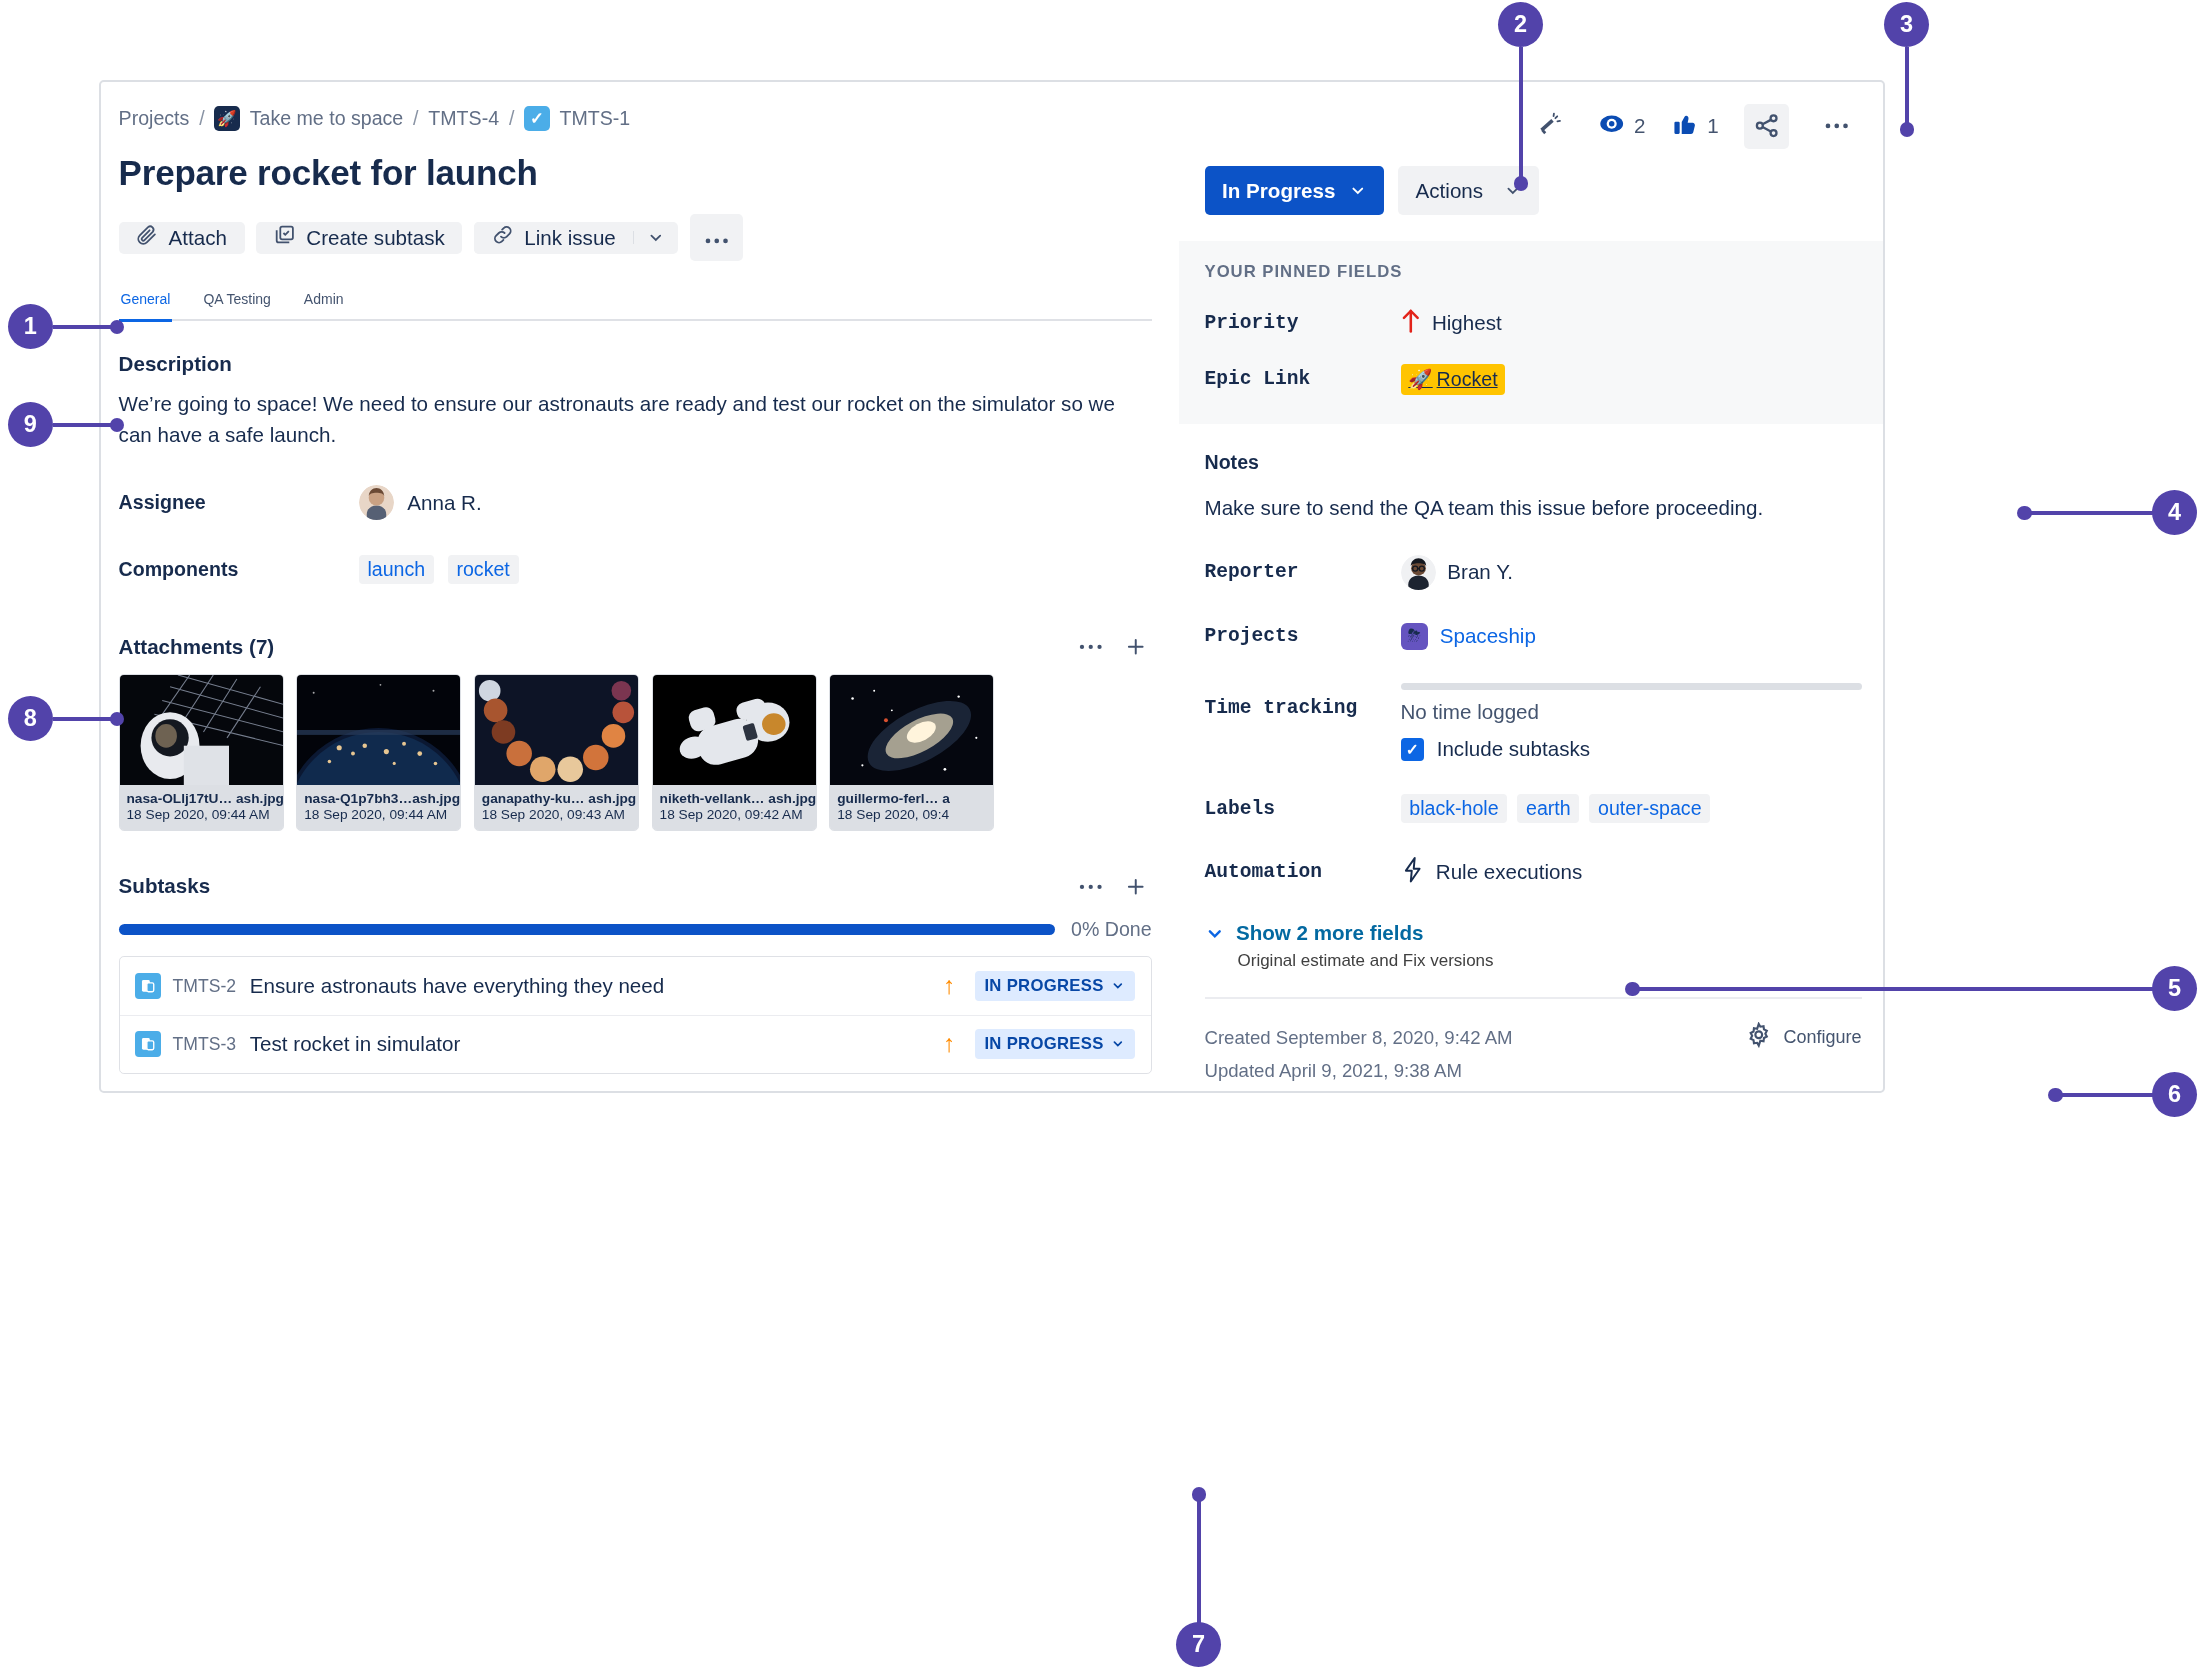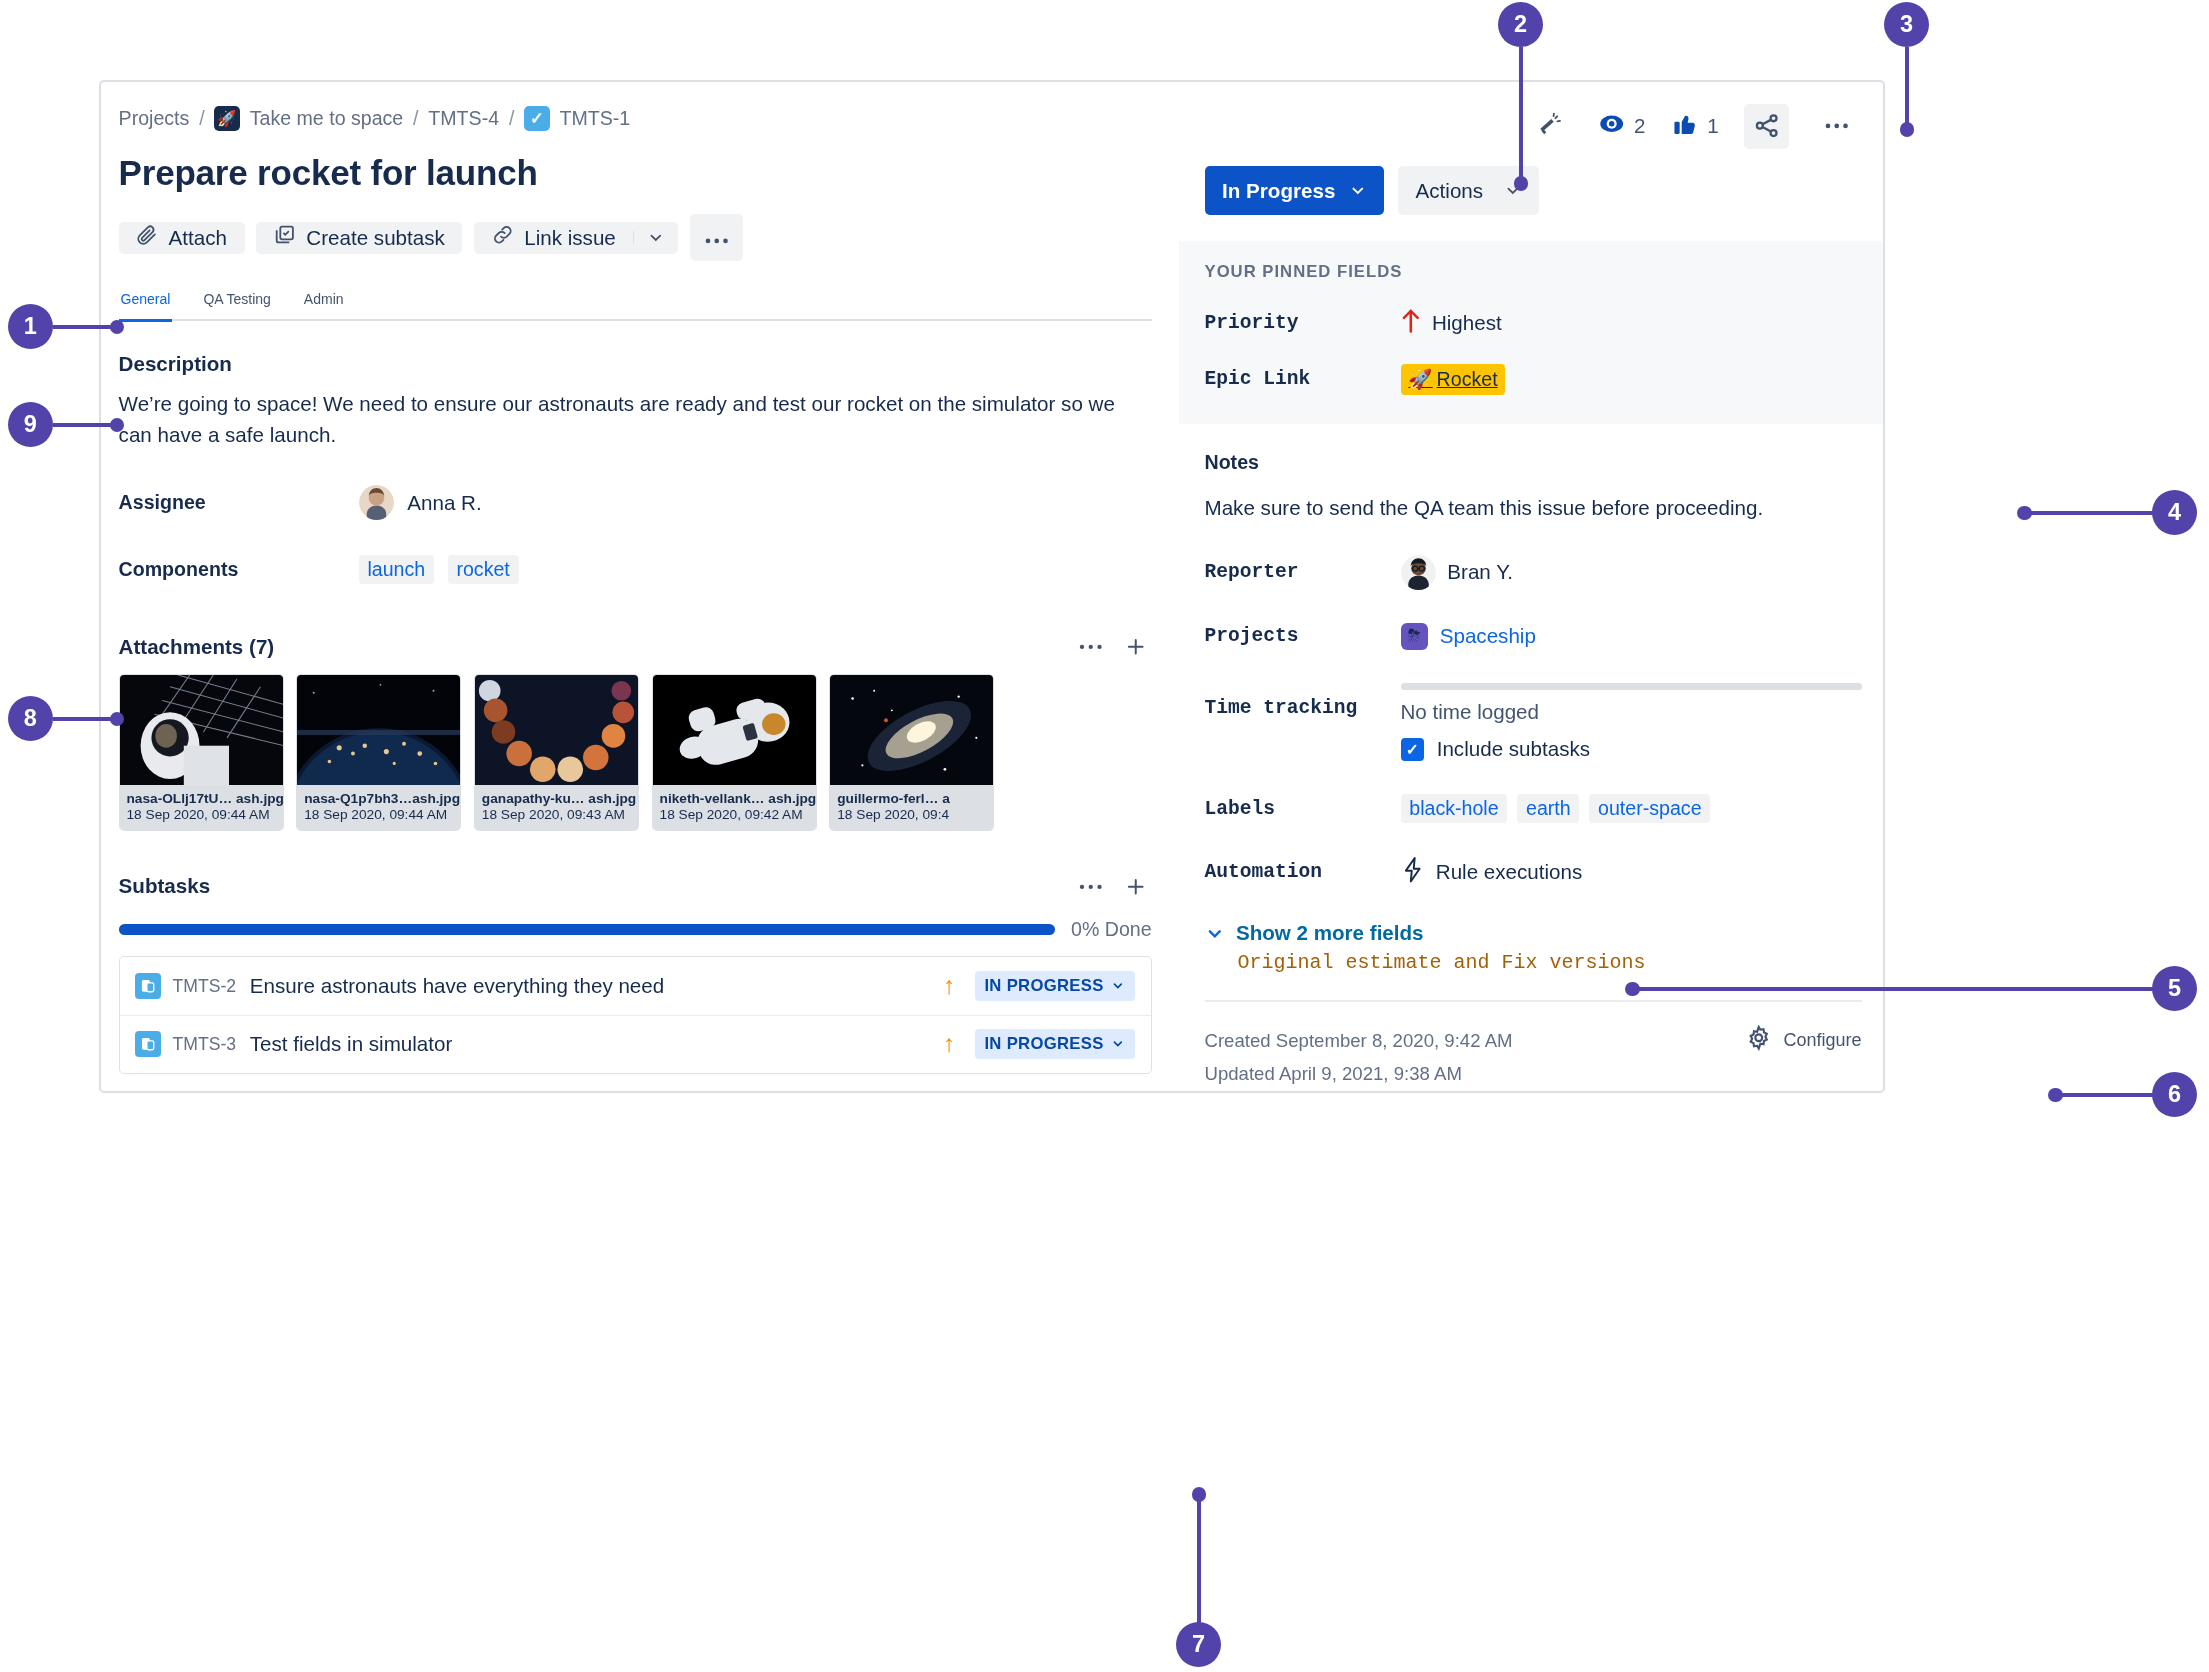--- a/index.html
+++ b/index.html
@@ -131,21 +131,21 @@
   .rfield .lbl { width: 196px; font-size: 19.6px; font-weight: 700; color: #172b4d; flex: 0 0 196px; font-family: Liberation Mono, monospace; }
   .rfield .val { font-size: 20.6px; color: #172b4d; display:flex; align-items:center; gap: 11.8px; flex-wrap: wrap; }
   .epic-chip { background: #ffc400; color: #172b4d; font-size: 19.6px; padding: 3.9px 7.8px; border-radius: 3.9px; text-decoration: underline; display:inline-flex; align-items:center; gap:3.9px; cursor:pointer; }
   .r-body { padding: 0 25.5px; }
   .notes-lbl { font-size: 19.6px; font-weight: 700; color: #172b4d; margin-top: 27.4px; }
   .notes-txt { font-size: 20.6px; color: #172b4d; margin-top: 21.6px; }
   .link-blue { color: #0c66e4; cursor: pointer; }
   .tt-bar { height: 6.9px; background: #dcdfe4; border-radius: 3.9px; width: 100%; }
   .chk { width: 23.5px; height: 23.5px; border-radius: 3.9px; background: #0c66e4; color: #fff; display:inline-flex; align-items:center; justify-content:center; font-size: 15.7px; font-weight: 700; cursor: pointer; }
   .showmore { color: #0369a1; font-size: 20.6px; font-weight: 700; display:flex; align-items:center; gap:11.8px; cursor:pointer; margin-top: 33px; }
-  .showmore-sub { font-size: 20px; color: #a16207; margin: 5.9px 0 0 33px; font-family: Liberation Mono, monospace; }
+  .showmore-sub { font-size: 17px; color: #404040; margin: 5.9px 0 0 33px; }
   .r-sep { height: 2px; background: #ebecf0; margin: 25.5px 25.5px 0; }
   .r-foot { display: flex; align-items: flex-start; justify-content: space-between; padding: 23.5px 25.5px 0; }
   .ts { font-size: 18.6px; color: #626f86; line-height: 1.75; }
   .cfg { display:flex; align-items:center; gap:11.8px; font-size: 18px; color: #44546f; cursor:pointer; }
 </style>
 </head>
 <body>
 
 <div class="page">
 
@@ -482,21 +482,21 @@
           </span>
         </div>
         <div class="sub-row">
           <span class="st-ico">
             <svg width="15.7" height="15.7" viewBox="0 0 16 16" fill="#fff">
                 <rect x="2" y="2" width="8" height="12" rx="1.5"></rect>
                 <rect x="7" y="5" width="7" height="9" rx="1.5" fill="#4bade8" stroke="#fff" stroke-width="1.4"></rect>
               </svg>
           </span>
           <span class="st-key">TMTS-3</span>
-          <span class="st-sum">Test fields in simulator</span>
+          <span class="st-sum">Test rocket in simulator</span>
           <span class="arrow-up">↑</span>
           <span class="st-badge">
             <span>IN PROGRESS</span>
             <svg width="13.7" height="13.7" viewBox="0 0 24 24" fill="none" stroke="#0747a6" stroke-width="3" stroke-linecap="round">
                 <path d="M6 9l6 6 6-6"></path>
               </svg>
           </span>
         </div>
       </div>
 

